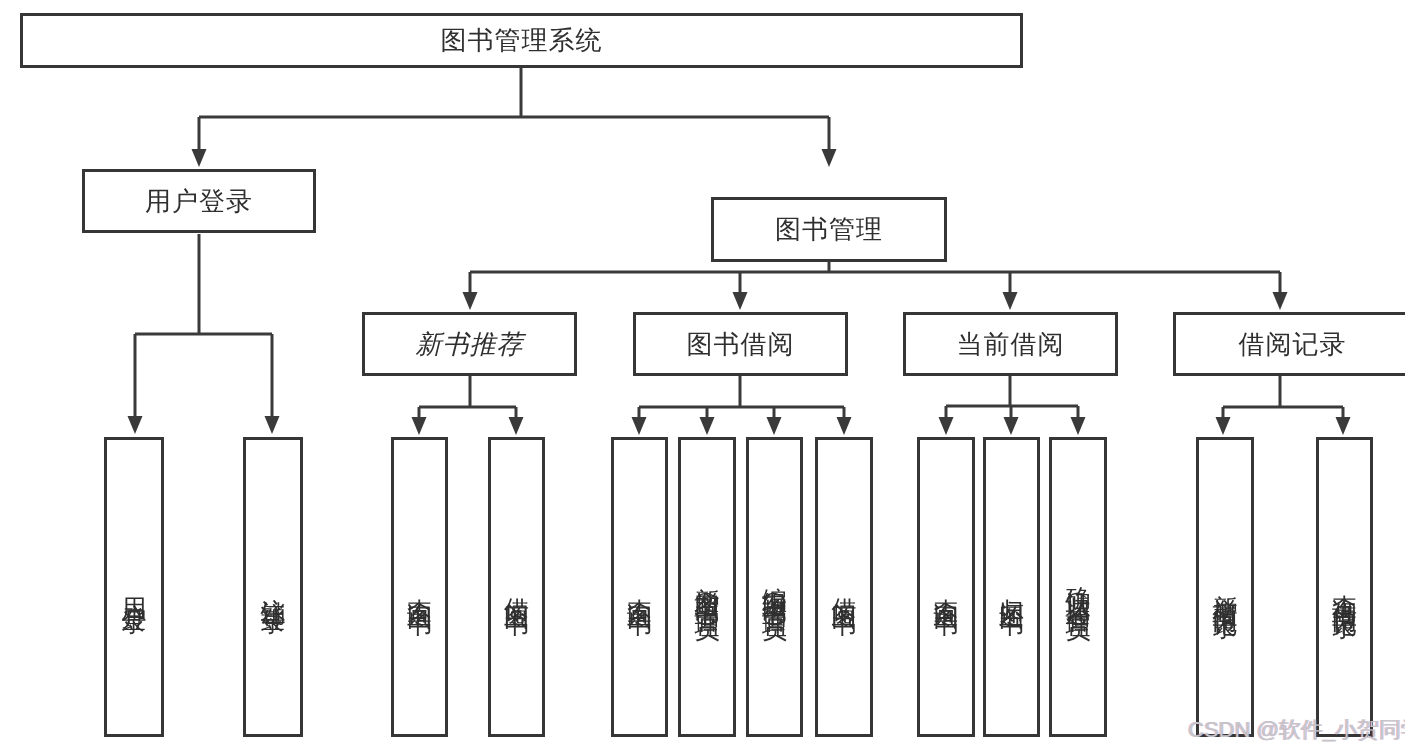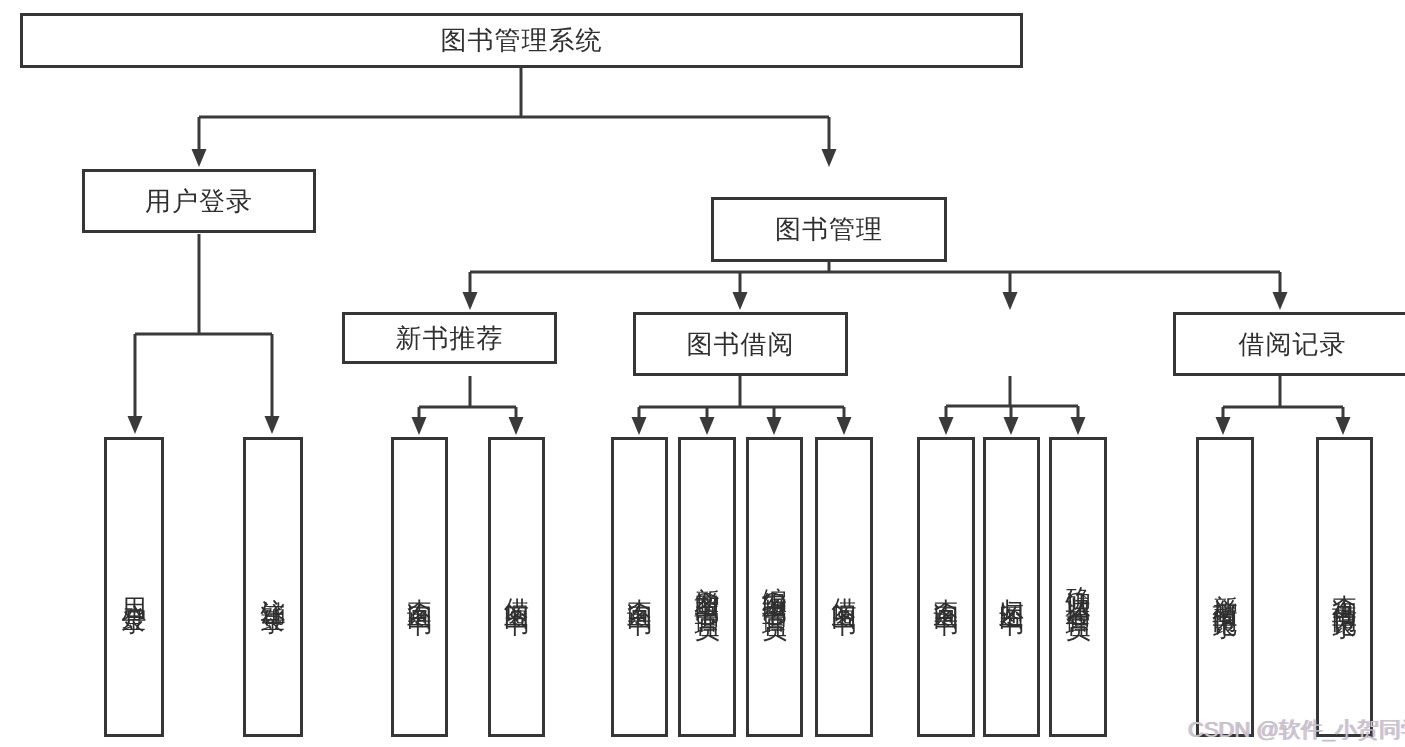--- a/index.html
+++ b/index.html
@@ -134,26 +134,29 @@
     <span class="hlabel">图书管理系统</span>
   </div>
 
   <div class="hbox" style="left:82px;top:169px;width:234px;height:64px;">
     <span class="hlabel">用户登录</span>
   </div>
   <div class="hbox" style="left:711px;top:169px;width:236px;height:65px;margin-top:28px;">
     <span class="hlabel">图书管理</span>
   </div>
 
-  <div class="hbox" style="left:342px;top:312px;width:215px;height:52px;">
+  <div class="hbox" style="left:362px;top:312px;width:215px;height:64px;font-style:italic;">
     <span class="hlabel">新书推荐</span>
   </div>
   <div class="hbox" style="left:633px;top:312px;width:215px;height:64px;align-items:center;">
     <span class="hlabel">图书借阅</span>
   </div>
+  <div class="hbox" style="left:903px;top:312px;width:215px;height:64px;">
+    <span class="hlabel">当前借阅</span>
+  </div>
   <div class="hbox" style="left:1173px;top:312px;width:239px;height:64px;">
     <span class="hlabel">借阅记录</span>
   </div>
 
   <div class="vbox" style="left:104px;width:60px;">
     <span class="vlabel">用户登录</span>
   </div>
   <div class="vbox" style="left:243px;width:60px;">
     <span class="vlabel">注销登录</span>
   </div>

